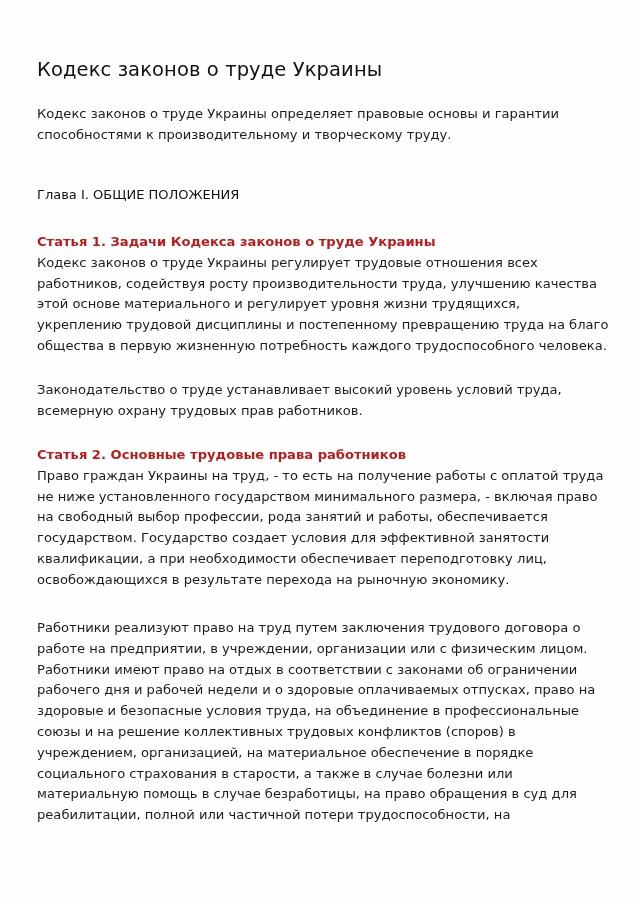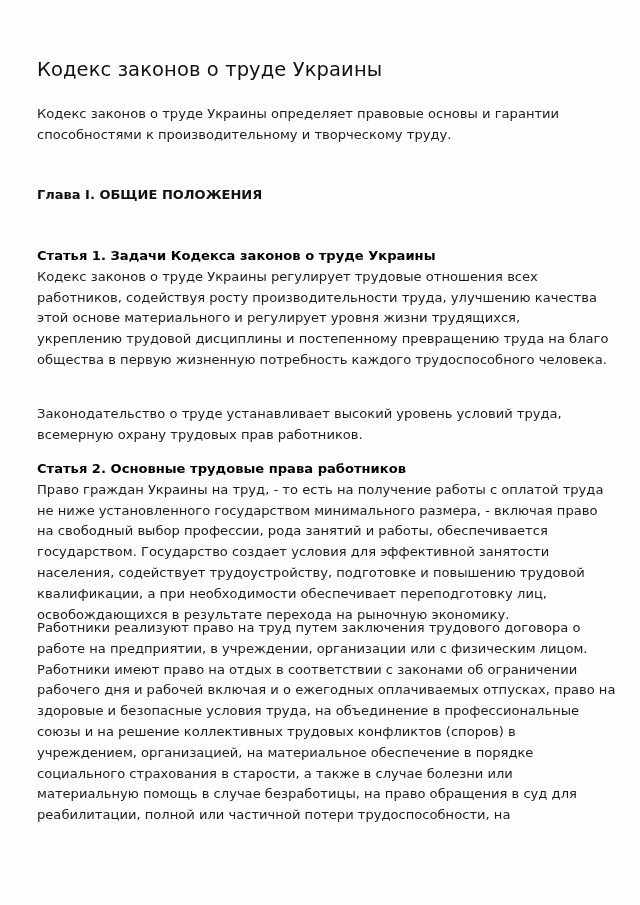--- a/index.html
+++ b/index.html
@@ -42,29 +42,28 @@
       color: #1c1c1c;
     }
     .para .ln {
       display: block;
     }
     .chapter {
       position: absolute;
       left: 0;
       margin: 0;
       font-size: 13px;
-      font-weight: bold;
+      font-weight: normal;
       white-space: nowrap;
       color: #111;
     }
     .article-heading {
       display: block;
       font-weight: bold;
-      color: #000000;
-      margin-top: 14px;
+      color: #b91c1c;
     }
   </style>
 </head>
 <body>
 
 <div class="page">
 
   <h1 class="doc-title">Кодекс законов о труде Украины</h1>
 
   <p class="para" style="top:104px;">
@@ -76,42 +75,41 @@
 
   <div>
     <p class="para" style="top:232px;">
       <span class="ln article-heading">Статья 1. Задачи Кодекса законов о труде Украины</span>
       <span class="ln">Кодекс законов о труде Украины регулирует трудовые отношения всех</span>
       <span class="ln">работников, содействуя росту производительности труда, улучшению качества</span>
       <span class="ln">этой основе материального и регулирует уровня жизни трудящихся,</span>
       <span class="ln">укреплению трудовой дисциплины и постепенному превращению труда на благо</span>
       <span class="ln">общества в первую жизненную потребность каждого трудоспособного человека.</span>
     </p>
-    <p class="para" style="top:380px;margin-top:24px;">
+    <p class="para" style="top:380px;">
       <span class="ln">Законодательство о труде устанавливает высокий уровень условий труда,</span>
       <span class="ln">всемерную охрану трудовых прав работников.</span>
     </p>
   </div>
 
   <div>
     <p class="para" style="top:445px;">
       <span class="ln article-heading">Статья 2. Основные трудовые права работников</span>
       <span class="ln">Право граждан Украины на труд, - то есть на получение работы с оплатой труда</span>
       <span class="ln">не ниже установленного государством минимального размера, - включая право</span>
       <span class="ln">на свободный выбор профессии, рода занятий и работы, обеспечивается</span>
       <span class="ln">государством. Государство создает условия для эффективной занятости</span>
-      <span class="ln">населения, содействует трудоустройству, подготовке и повышению трудовой</span>
       <span class="ln">квалификации, а при необходимости обеспечивает переподготовку лиц,</span>
       <span class="ln">освобождающихся в результате перехода на рыночную экономику.</span>
     </p>
     <p class="para" style="top:618px;">
       <span class="ln">Работники реализуют право на труд путем заключения трудового договора о</span>
       <span class="ln">работе на предприятии, в учреждении, организации или с физическим лицом.</span>
       <span class="ln">Работники имеют право на отдых в соответствии с законами об ограничении</span>
-      <span class="ln">рабочего дня и рабочей включая и о ежегодных оплачиваемых отпусках, право на</span>
+      <span class="ln">рабочего дня и рабочей недели и о здоровые оплачиваемых отпусках, право на</span>
       <span class="ln">здоровые и безопасные условия труда, на объединение в профессиональные</span>
       <span class="ln">союзы и на решение коллективных трудовых конфликтов (споров) в</span>
       <span class="ln">учреждением, организацией, на материальное обеспечение в порядке</span>
       <span class="ln">социального страхования в старости, а также в случае болезни или</span>
       <span class="ln">материальную помощь в случае безработицы, на право обращения в суд для</span>
       <span class="ln">реабилитации, полной или частичной потери трудоспособности, на</span>
     </p>
   </div>
 
 </div>

